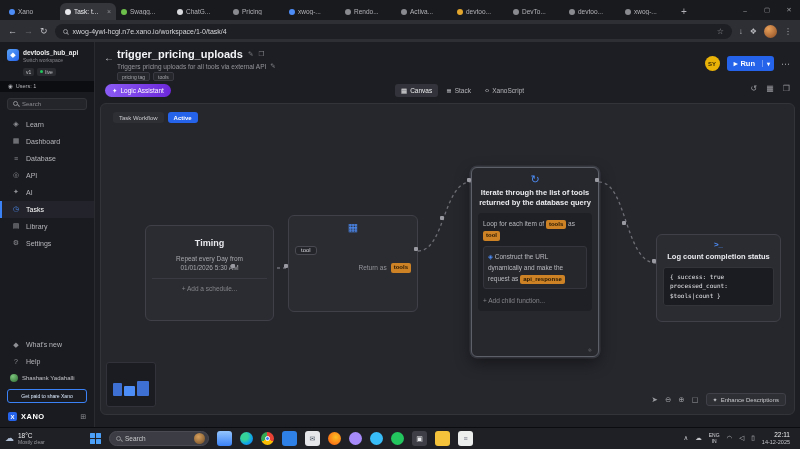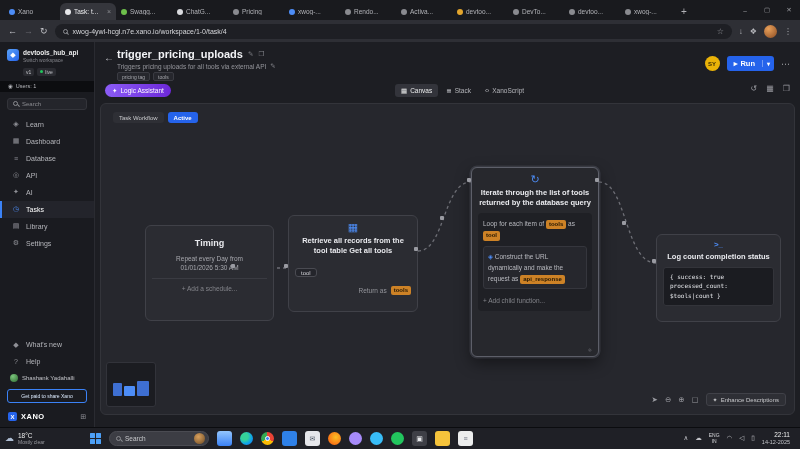--- a/index.html
+++ b/index.html
@@ -357,21 +357,20 @@
       <div class="node-sub">
         <div>Repeat every Day from</div>
         <div>01/01/2026 5:30 AM</div>
       </div>
       <div class="node-div"></div>
       <div class="add-row"><span>+</span> <span>Add a schedule...</span></div>
     </div>
 
     <div class="node" style="left:187px; top:111px; width:130px; height:97px;">
       <div class="node-ico">▦</div>
-      <div class="node-title">Retrieve all records from the tool table Get all tools</div>
       <div style="margin-top:5px;"><span class="pill-outline">tool</span></div>
       <div class="return-row">
         <span>Return as</span>
         <span class="var">tools</span>
       </div>
     </div>
 
     <div class="node selected" style="left:370px; top:63px; width:128px; height:190px;">
       <div class="node-ico">↻</div>
       <div class="node-title">Iterate through the list of tools returned by the database query</div>

